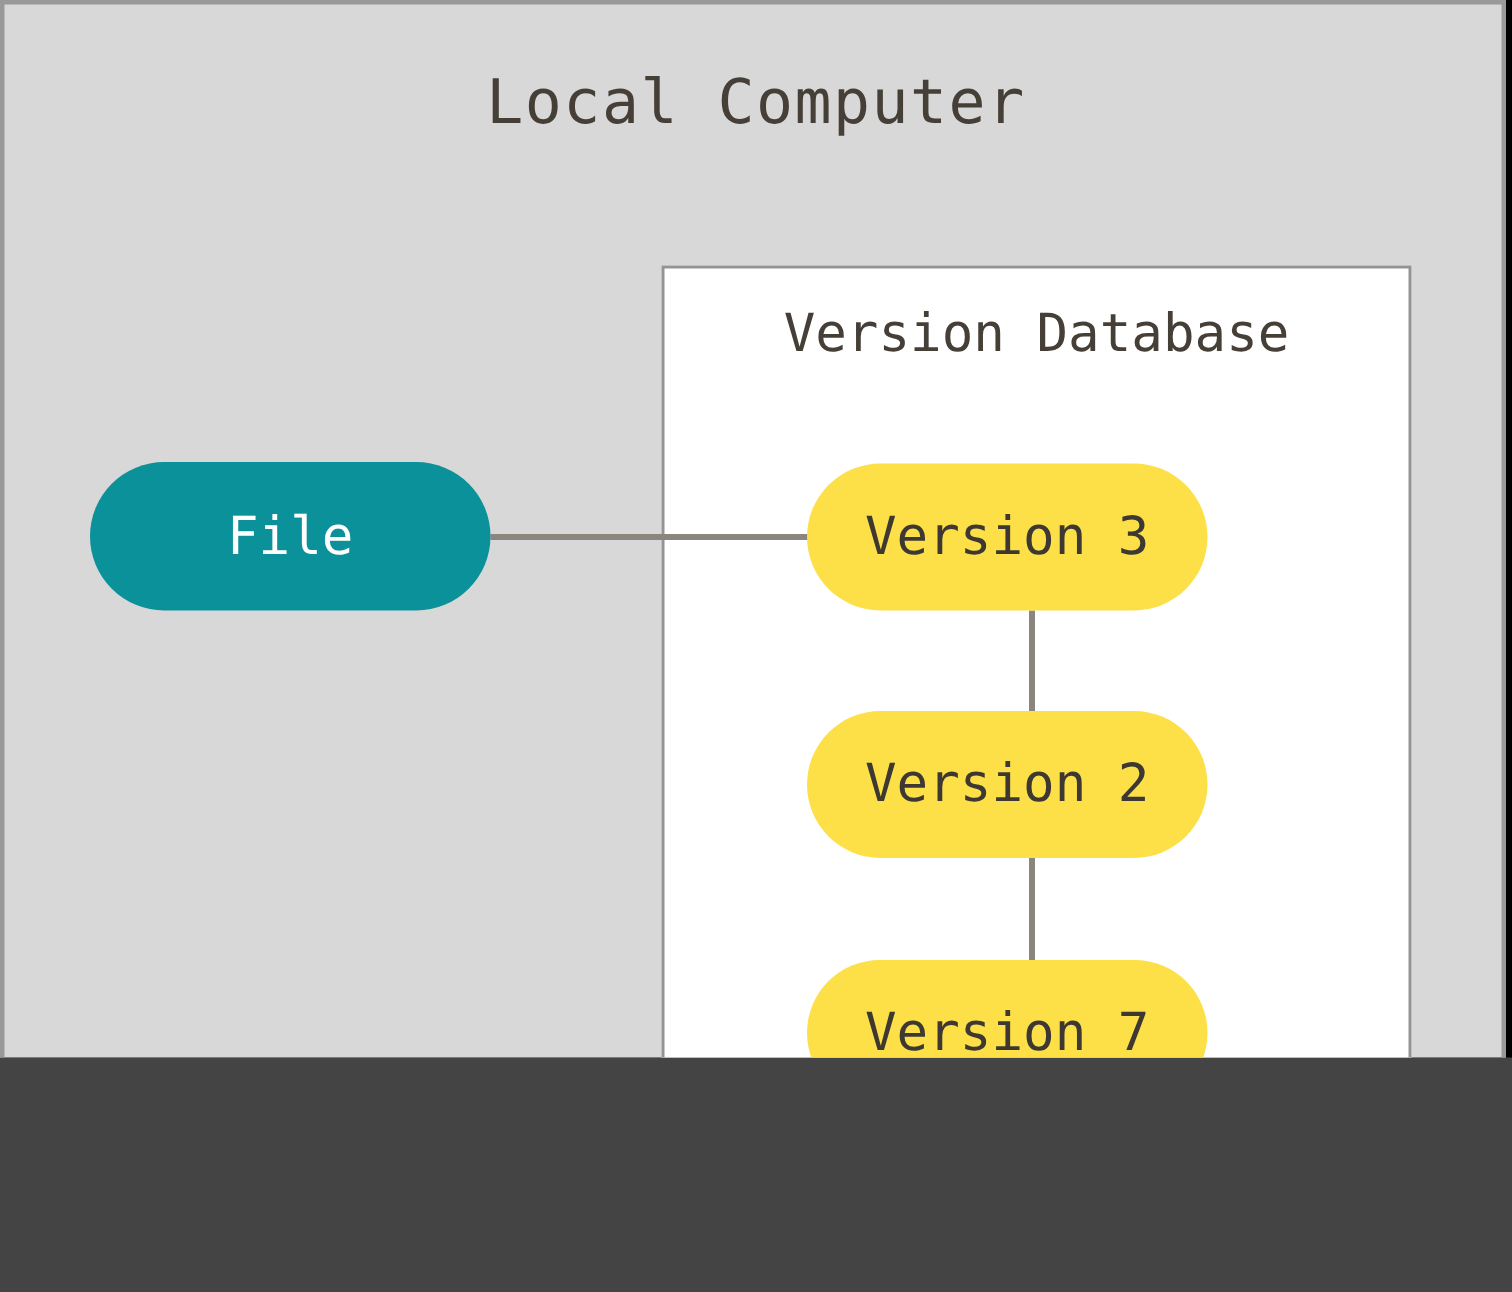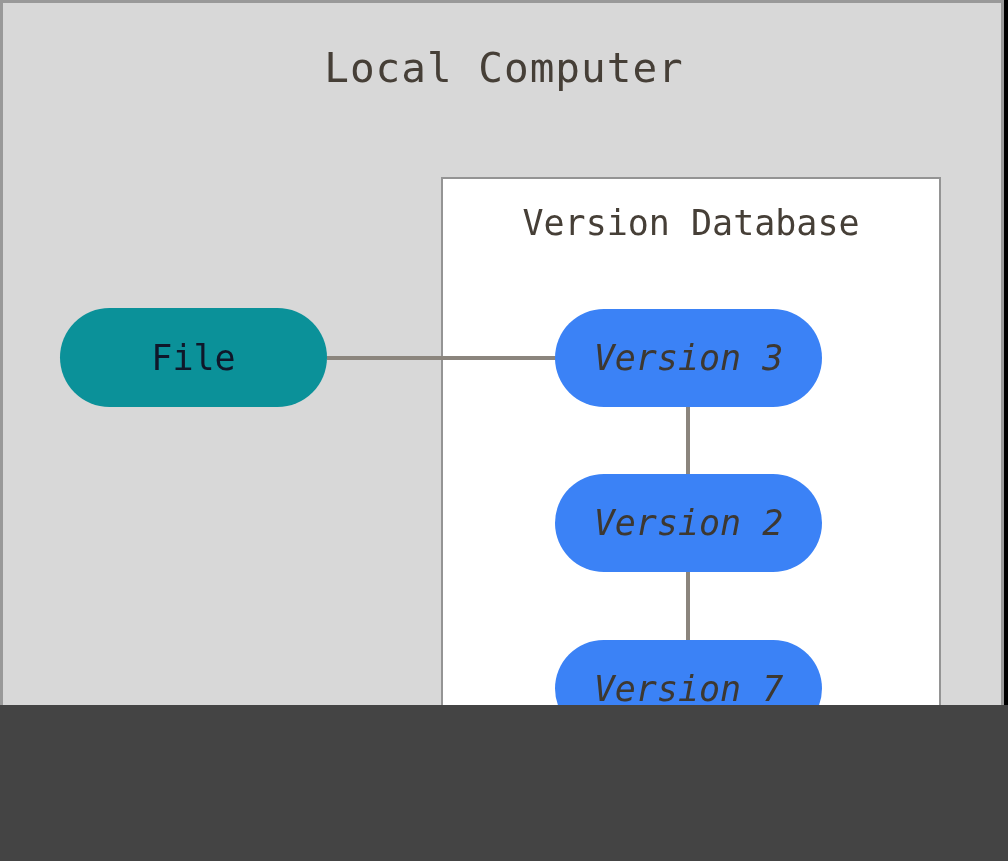--- a/index.html
+++ b/index.html
@@ -50,27 +50,26 @@
   .pill {
     position:absolute;
     width:267px; height:98px;
     border-radius:50px;
     display:flex; align-items:center; justify-content:center;
     font-size:35px;
   }
   .pill-file {
     left:60px; top:308px; height:99px;
     background:#0b9199;
-    color:#0f172a;
+    color:#ffffff;
   }
   .pill-version {
-    left:555px;
-    background:#3b82f6;
+    left:538px;
+    background:#fde047;
     color:#3d3831;
-    font-style:italic;
   }
   .pill-v3 { top:309px; }
   .pill-v2 { top:474px;text-align:center; }
   .pill-v1 { top:640px; height:97px; }
 </style>
 </head>
 <body>
 
 <div class="stage">
 

